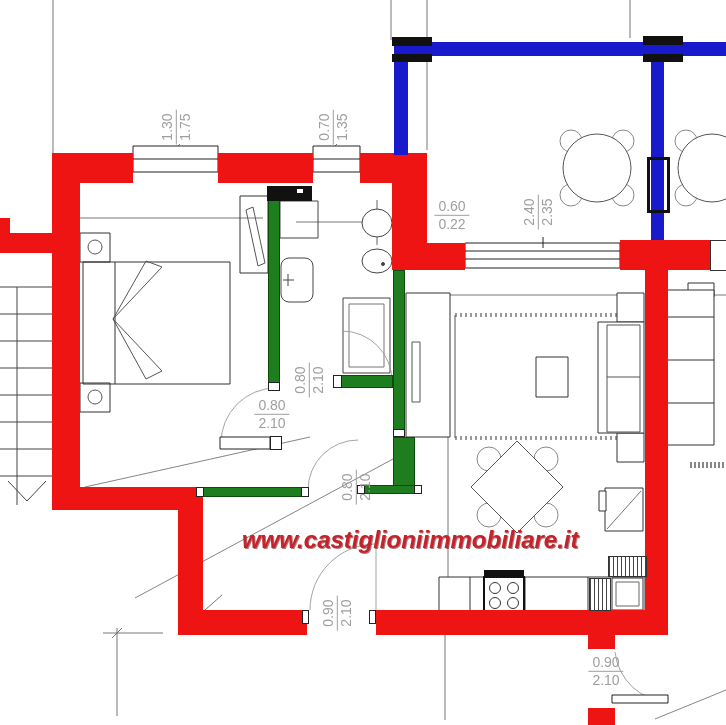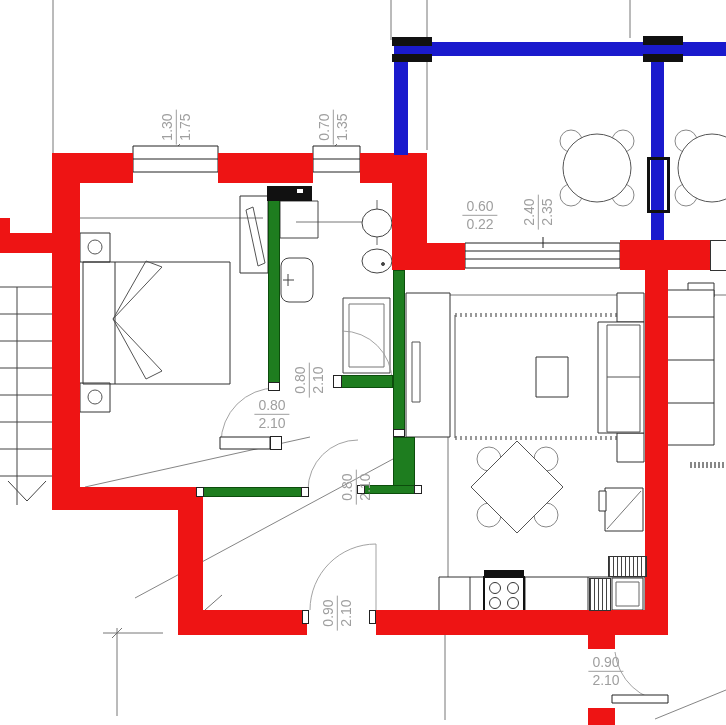--- a/index.html
+++ b/index.html
@@ -237,21 +237,21 @@
   <div class="hatch" style="left:690px;top:462px;width:36px;height:6px;"></div>
 
   <div class="dim rot" style="left:176px;top:127px;">
     <span class="num">1.30</span>
       <span class="den">1.75</span>
   </div>
   <div class="dim rot" style="left:333px;top:127px;">
     <span class="num">0.70</span>
       <span class="den">1.35</span>
   </div>
-  <div class="dim" style="left:452px;top:215px;margin-left:28px;">
+  <div class="dim" style="left:452px;top:215px;">
     <span class="num">0.60</span>
       <span class="den">0.22</span>
   </div>
   <div class="dim rot" style="left:538px;top:212px;">
     <span class="num">2.40</span>
       <span class="den">2.35</span>
   </div>
   <div class="dim rot" style="left:309px;top:380px;">
     <span class="num">0.80</span>
       <span class="den">2.10</span>
@@ -266,13 +266,14 @@
   </div>
   <div class="dim rot" style="left:337px;top:613px;">
     <span class="num">0.90</span>
       <span class="den">2.10</span>
   </div>
   <div class="dim" style="left:606px;top:671px;">
     <span class="num">0.90</span>
       <span class="den">2.10</span>
   </div>
 
+  <div id="watermark">www.castiglioniimmobiliare.it</div>
 </div>
 
 </body></html>

